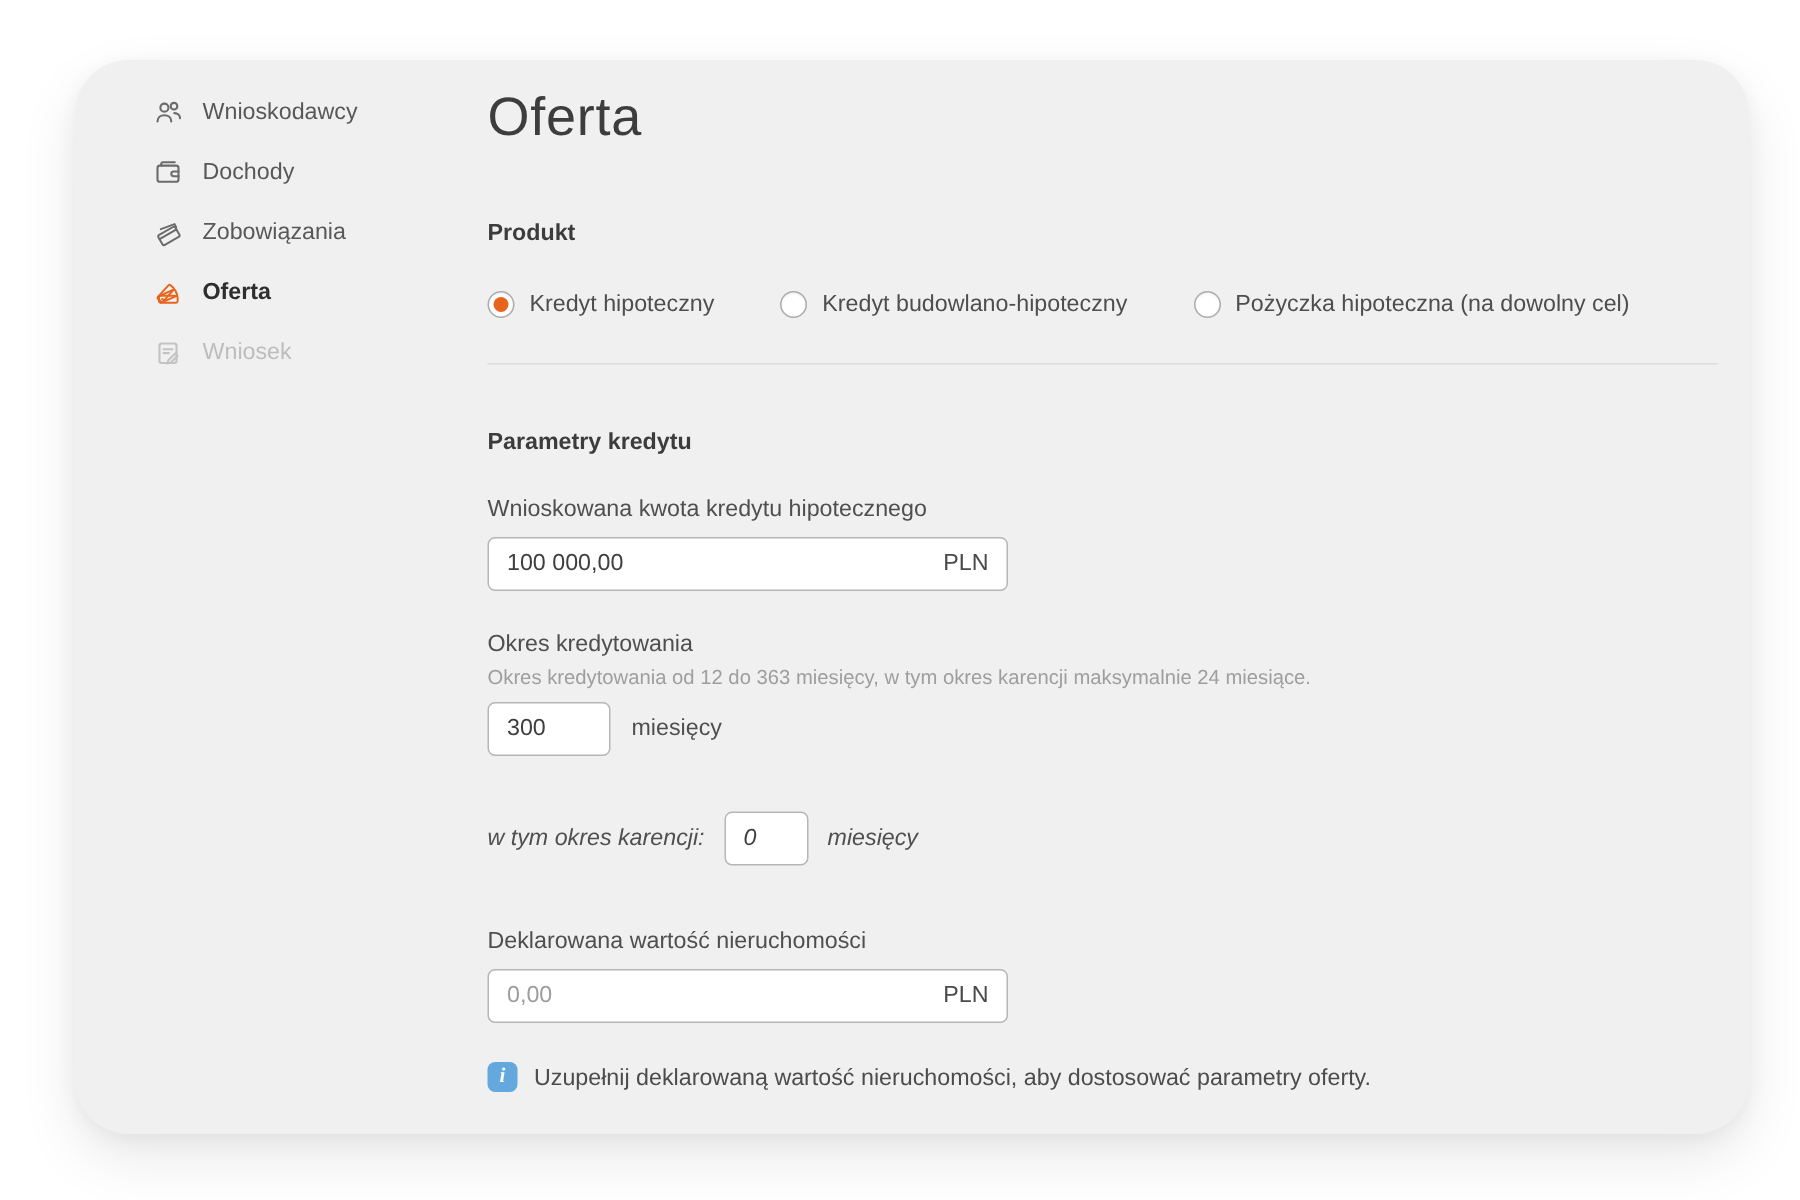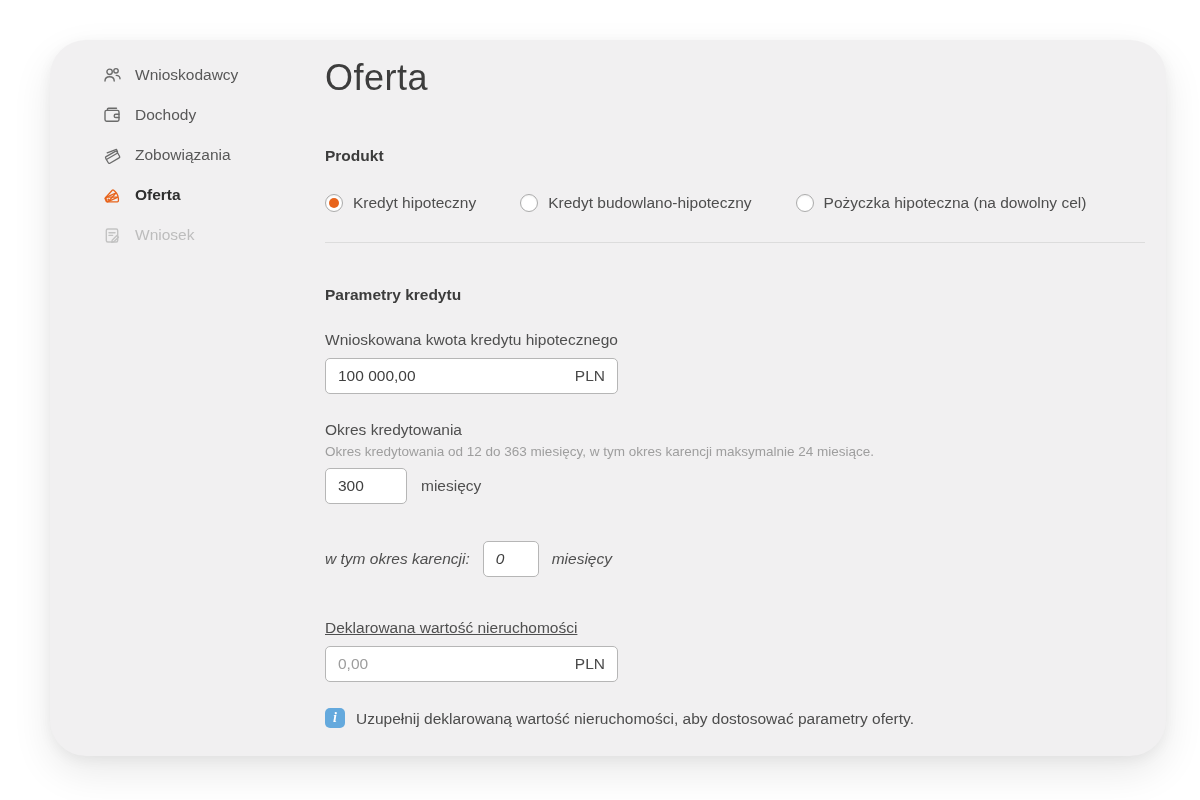--- a/index.html
+++ b/index.html
@@ -39,36 +39,36 @@
     border-radius:50%;background:#e8641c;
   }
   .radio-label{font-size:15.5px;color:#4e4e4e;}
   .divider{margin-top:30px;width:820px;height:1px;background:#dcdcdc;}
   .params-heading{margin-top:43px;}
   .field-label{margin-top:27px;font-size:15.5px;color:#4f4f4f;}
   .field-helper{margin-top:5px;font-size:13.5px;color:#9e9e9e;}
   .input-box{
     margin-top:9px;display:flex;align-items:center;box-sizing:border-box;
     background:#ffffff;border:1px solid #b6b6b6;border-radius:5px;
-    height:36px;padding:0 12px;width:293px;
+    height:36px;padding:0 12px;width:347px;
   }
   .input-box input{
     border:none;outline:none;background:transparent;padding:0;margin:0;
     font:inherit;font-size:15.5px;color:#3f3f3f;width:100%;
   }
   .input-box input.muted{color:#9d9d9d;}
   .suffix-in{font-size:15.5px;color:#4a4a4a;margin-left:8px;white-space:nowrap;}
   .inline-row{display:flex;align-items:center;}
   .row-gap{margin-top:9px;}
   .grace-row{margin-top:37px;font-style:italic;}
   .small-box{width:82px;margin-top:0;}
   .tiny-box{width:56px;margin:0 13px;}
   .suffix-out{font-size:15.5px;color:#4f4f4f;margin-left:14px;}
   .grace-label{font-size:15.5px;color:#4f4f4f;}
-  .dek-label{margin-top:42px;text-decoration:underline;}
+  .dek-label{margin-top:42px;}
   .info-row{margin-top:25px;display:flex;align-items:flex-start;gap:11px;}
   .info-badge{
     width:20px;height:20px;flex:0 0 20px;border-radius:5px;background:#64a9dd;
     color:#ffffff;font-size:14px;font-style:italic;font-weight:bold;
     font-family:"Liberation Serif","DejaVu Serif",serif;
     display:flex;align-items:center;justify-content:center;margin-top:1px;
   }
   .info-text{font-size:15.5px;color:#4c4c4c;max-width:600px;line-height:1.55;}
 </style>
 </head>

